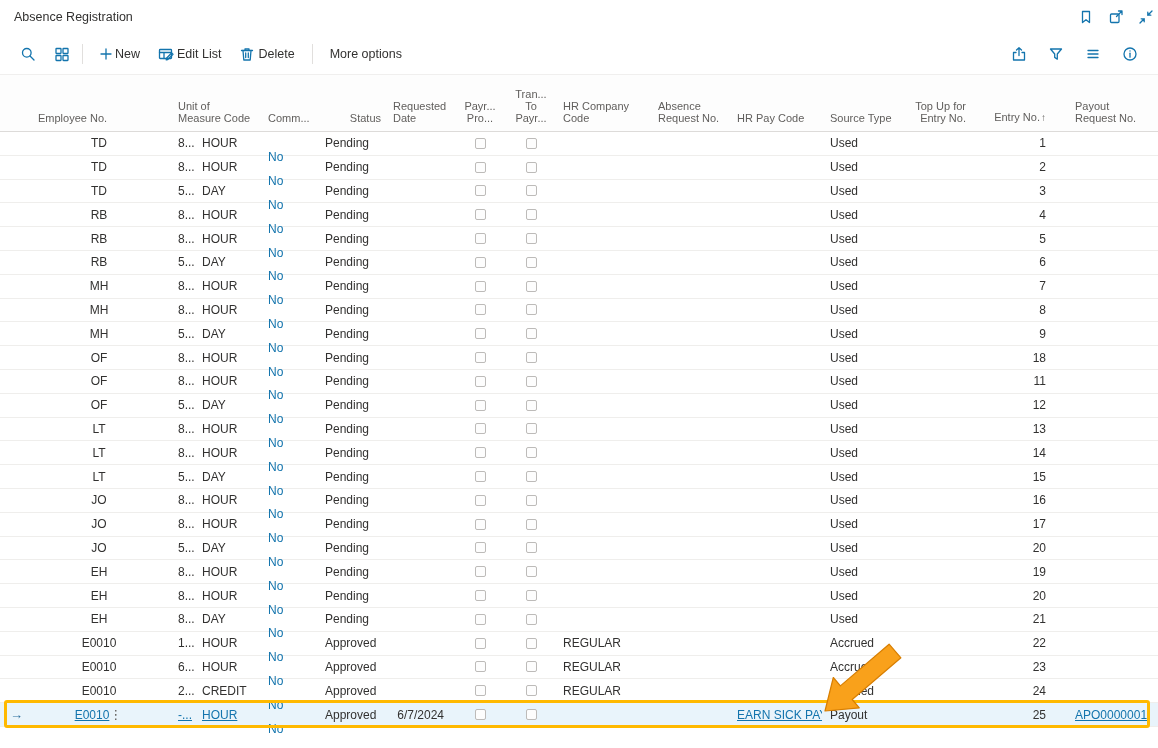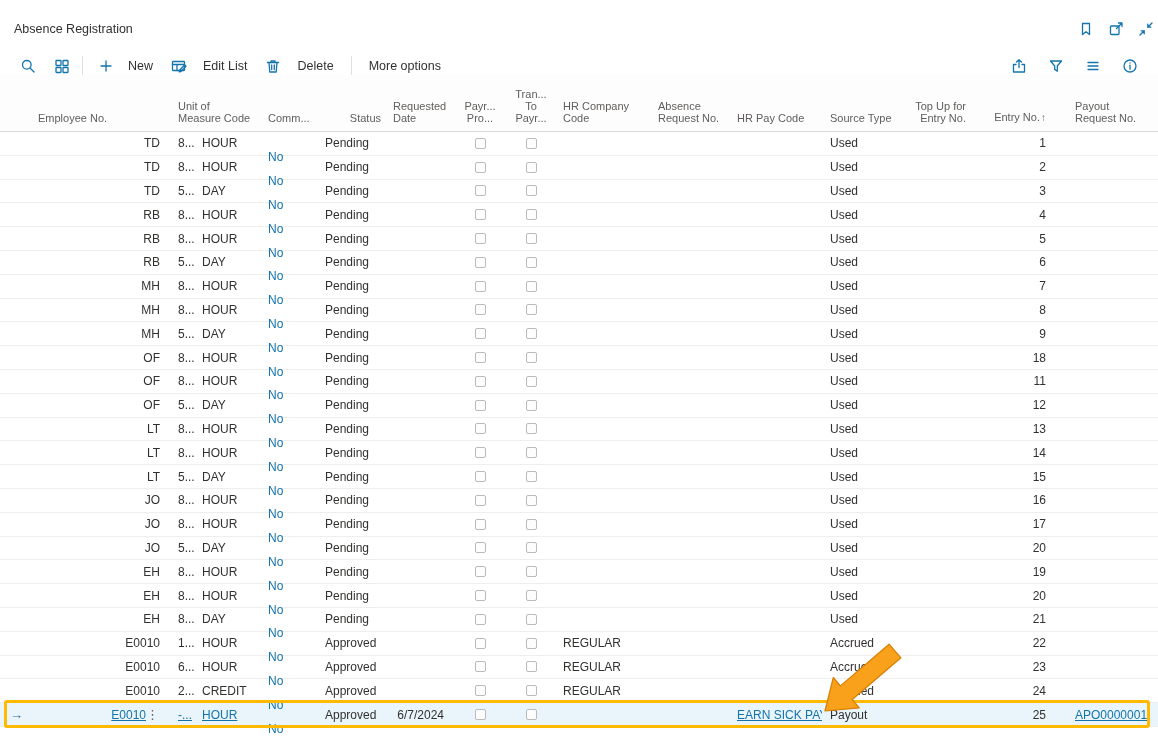--- a/index.html
+++ b/index.html
@@ -12,38 +12,37 @@
     position: relative;
   }
 
   
   .titlebar {
     height: 33px;
     display: flex;
     align-items: center;
     justify-content: space-between;
     padding: 0 4px 0 14px;
-    margin-top: 12px;
   }
   .title { font-size: 12.5px; color: var(--text); }
   .titlebar-icons { display: flex; gap: 14px; align-items: center; }
   .ico { display: inline-flex; align-items: center; justify-content: center; }
   .ico svg { display: block; stroke: var(--accent, #1374ad); fill: none; stroke-width: 1.3; stroke-linecap: round; stroke-linejoin: round; }
 
   
   .toolbar {
     height: 42px;
     display: flex;
     align-items: center;
     padding: 0 16px;
     border-bottom: 1px solid #f0efee;
   }
   .tbtn {
     background: none; border: none; cursor: pointer;
-    display: inline-flex; align-items: center; gap: 16px;
+    display: inline-flex; align-items: center; gap: 3px;
     font-family: inherit; font-size: 12.5px; color: var(--text);
     padding: 5px 9px;
   }
   .tsep { width: 1px; height: 20px; background: #e1dfdd; margin: 0 8px; }
   .tico { cursor: pointer; padding: 4px; }
   .toolbar-right { margin-left: auto; display: flex; align-items: center; gap: 13px; }
 
   
   .grid { position: absolute; top: 75px; left: 0; width: 1158px; }
   .hrow {
@@ -82,21 +81,21 @@
   .col-entry     { width: 80px; }
   .col-payout    { width: 98px;  padding-left: 25px; }
 
   .cell.col-requested { justify-content: flex-end; padding-right: 6px; }
   .hcell.col-topup, .cell.col-topup { text-align: right; }
   .cell.col-topup { justify-content: flex-end; padding-right: 4px; }
   .hcell.col-entry { text-align: right; padding-right: 4px; }
   .cell.col-entry { justify-content: flex-end; padding-right: 4px; }
   .hcell.col-payr, .hcell.col-tran { text-align: center; padding-left: 0; padding-right: 0; }
   .cell.col-payr, .cell.col-tran { justify-content: center; padding: 0; }
-  .cell.col-employee { justify-content: flex-end; padding-right: 10px; }
+  .cell.col-employee { justify-content: center; padding-right: 10px; }
 
   .qty { display: inline-block; width: 24px; }
   .bool { color: var(--link, #1374ad); }
   .link { color: var(--link, #1374ad); text-decoration: underline; }
   .cur-arrow { color: #2d6f9e; font-size: 13px; }
   .rowmenu { color: var(--muted); font-size: 13px; cursor: pointer; letter-spacing: 1px; }
   .checkbox {
     width: 11px; height: 11px; border-radius: 2px;
     border: 1px solid var(--checkbox_border, #bdbbb9);
     background: #fdfdfd; display: inline-block;

